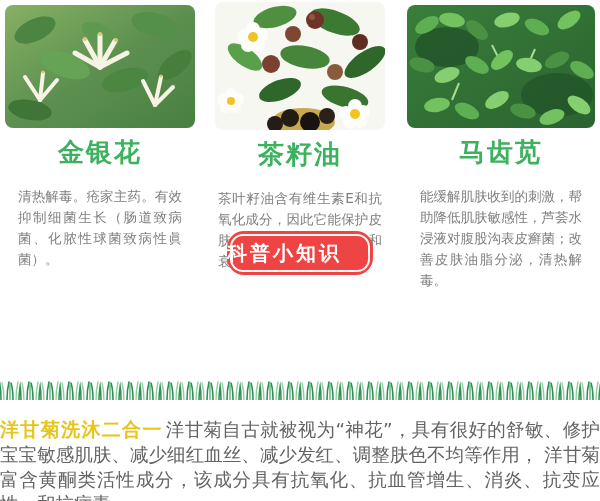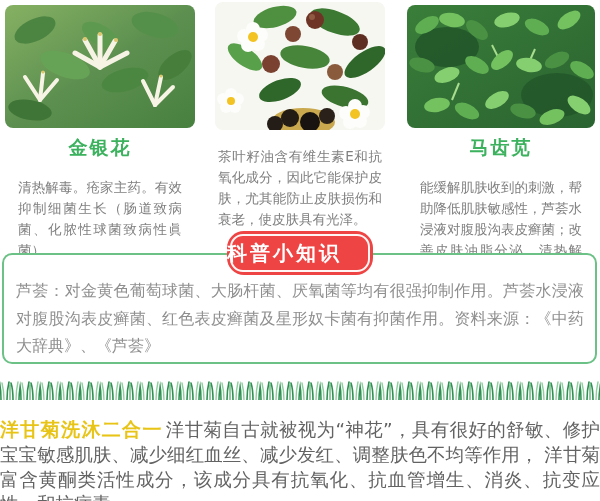--- a/index.html
+++ b/index.html
@@ -6,21 +6,21 @@
   body{width:600px;height:501px;overflow:hidden;font-family:"DejaVu Sans","Liberation Sans",sans-serif;}
   .page{position:relative;width:600px;height:501px;background:#ffffff;}
 
   
   .col{position:absolute;top:5px;}
   .col1{left:2px;width:196px;}
   .col2{left:202px;top:2px;width:196px;}
   .col3{left:404px;width:194px;}
   .photo{display:flex;justify-content:center;}
   .photo svg{display:block;border-radius:8px;}
-  .ing-title{margin:7px 0 3px;text-align:center;color:#3cb15e;font-size:19px;font-weight:600;letter-spacing:2px;}
+  .ing-title{margin:7px 0 3px;text-align:center;color:#3cb15e;font-size:26px;font-weight:600;letter-spacing:2px;}
   .ing-desc{margin:16px;color:#7f7f7f;font-size:13.5px;line-height:21px;text-align:justify;}
 
   
   .kwrap{position:absolute;left:0;top:231px;width:600px;height:134px;}
   .kbox{position:absolute;top:22px;left:2px;right:3px;bottom:1px;border:2px solid #6cc186;border-radius:10px;background:#fff;}
   .ktext{margin:0;padding:22px 11px 0 12px;color:#8f8f8f;font-size:16px;line-height:27.5px;text-align:justify;}
   .kbadge{position:absolute;z-index:2;top:0;left:50%;transform:translateX(-50%);
           width:146px;height:44px;background:#ef4444;border-radius:17px;
           display:flex;align-items:center;justify-content:flex-start;
           color:#ffffff;font-size:20px;font-weight:600;letter-spacing:3px;}
@@ -132,20 +132,21 @@
           </g>
           <circle cx="16" cy="99" r="4" fill="#f2c322"></circle>
         </g>
         <ellipse cx="88" cy="120" rx="32" ry="14" fill="#c9a84e"></ellipse>
         <circle cx="75" cy="116" r="9" fill="#221c15"></circle>
           <circle cx="95" cy="120" r="10" fill="#181310"></circle>
         <circle cx="112" cy="114" r="8" fill="#2a211a"></circle>
           <circle cx="60" cy="122" r="8" fill="#241d17"></circle>
       </svg>
     </div>
+    <h3 class="ing-title">茶籽油</h3>
     <p class="ing-desc">茶叶籽油含有维生素E和抗氧化成分，因此它能保护皮肤，尤其能防止皮肤损伤和衰老，使皮肤具有光泽。</p>
   </div>
 
   <div class="col col3">
     <div class="photo">
       <svg width="188" height="123" viewBox="0 0 188 123">
         <defs>
           <linearGradient id="pg" x1="0" y1="0" x2="1" y2="1">
             <stop offset="0" stop-color="#3a7e3a"></stop>
               <stop offset="1" stop-color="#2a6330"></stop>
@@ -181,23 +182,20 @@
       </svg>
     </div>
     <h3 class="ing-title">马齿苋</h3>
     <p class="ing-desc">能缓解肌肤收到的刺激，帮助降低肌肤敏感性，芦荟水浸液对腹股沟表皮癣菌；改善皮肤油脂分泌，清热解毒。</p>
   </div>
 
   <div class="kwrap">
     <div class="kbadge">
       <span>科普小知识</span>
     </div>
-    <div class="kbox">
-      <p class="ktext">芦荟：对金黄色葡萄球菌、大肠杆菌、厌氧菌等均有很强抑制作用。芦荟水浸液对腹股沟表皮癣菌、红色表皮癣菌及星形奴卡菌有抑菌作用。资料来源：《中药大辞典》、《芦荟》</p>
-    </div>
   </div>
 
   <div class="grass">
     <svg width="600" height="19" viewBox="0 0 600 19" preserveAspectRatio="none">
       <defs>
         <pattern id="gp" width="20" height="19" patternUnits="userSpaceOnUse">
           <g fill="none" stroke-linecap="round">
             <path d="M1 19 C1 12 0.2 5 -0.5 1" stroke="#2f8f52" stroke-width="1.6"></path>
             <path d="M4 19 C4 11 3 6 2 2" stroke="#8ccf9d" stroke-width="1.4"></path>
             <path d="M7 19 C7 10 8 5 9 1" stroke="#2f8f52" stroke-width="1.6"></path>

